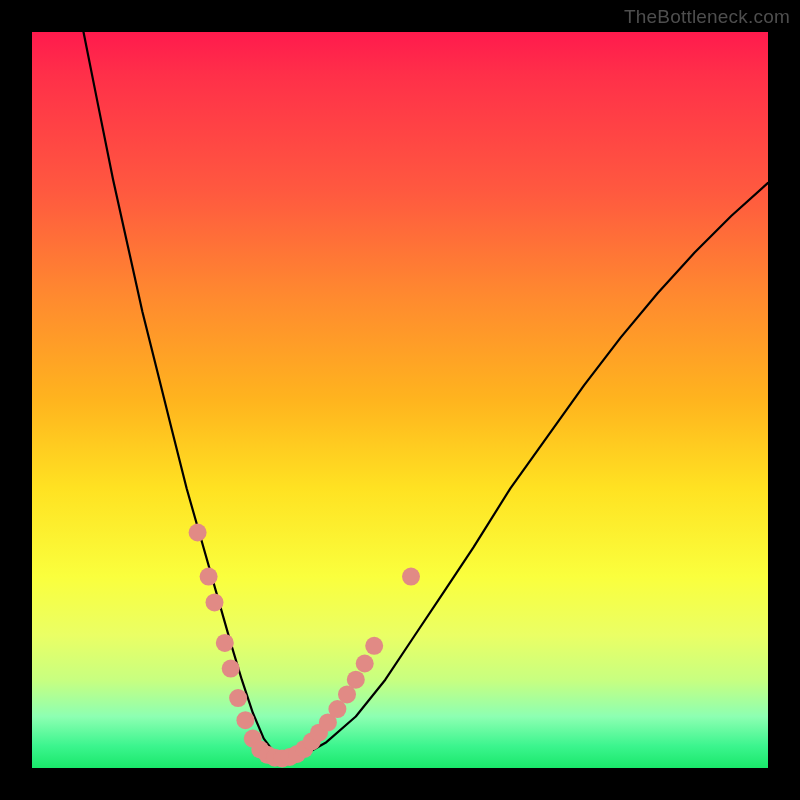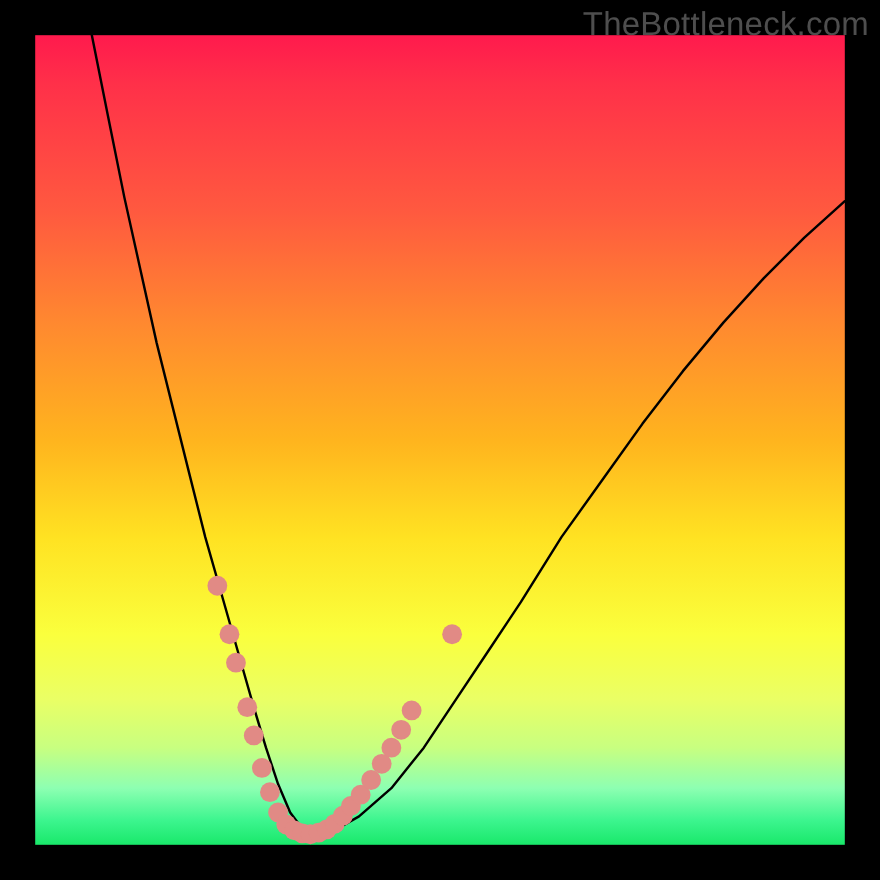--- a/index.html
+++ b/index.html
@@ -37,21 +37,21 @@
       #c8ff80 88%,
       #8dffb2 93%,
       #3cf58e 97%,
       #19e86a 100%
     );
   }
   .watermark {
     position: absolute;
     top: 6px;
     right: 10px;
-    font-size: 30px;
+    font-size: 19px;
     font-weight: 500;
     color: #4e4e4e;
     letter-spacing: 0.2px;
     user-select: none;
   }
   svg.overlay {
     position: absolute;
     left: 0;
     top: 0;
     width: 736px;

